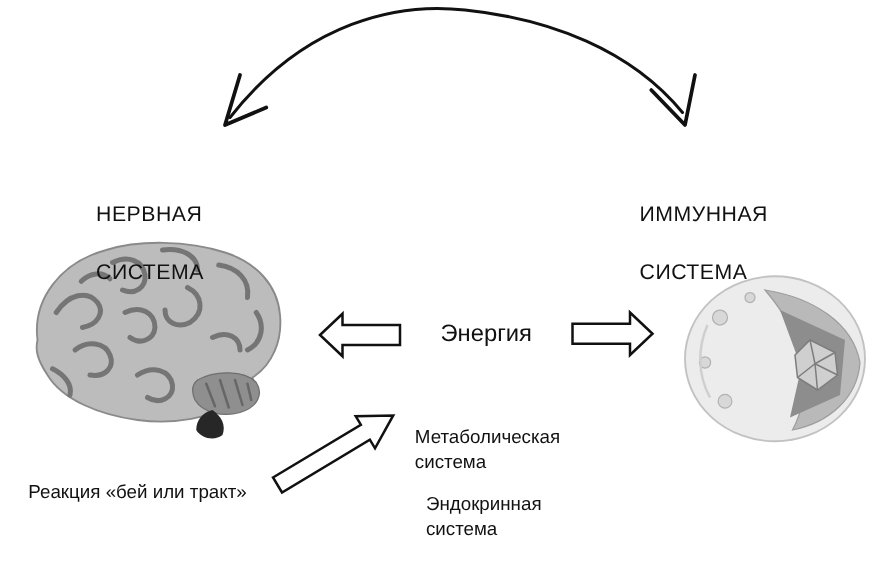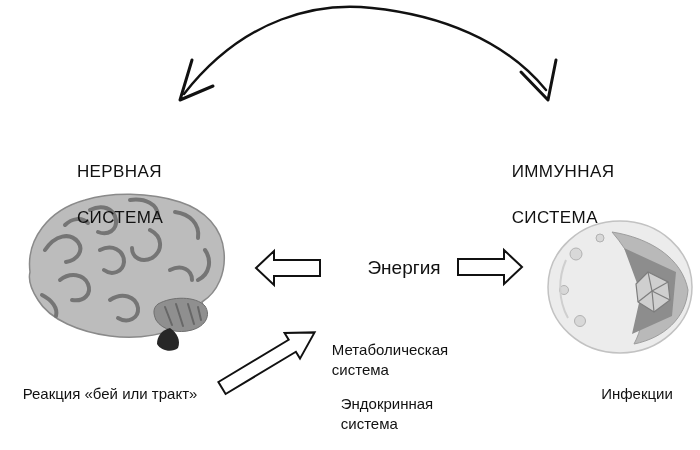--- a/index.html
+++ b/index.html
@@ -115,30 +115,29 @@
   <div class="label header" style="left:120px; top:138px;">
     <div class="line">НЕРВНАЯ</div>
     <div class="line">СИСТЕМА</div>
   </div>
 
   <div class="label header" style="left:563px; top:138px;">
     <div class="line">ИММУННАЯ</div>
     <div class="line">СИСТЕМА</div>
   </div>
 
-  <div class="label energy" style="left:389px; top:256px;margin-left:15px;">Энергия</div>
+  <div class="label energy" style="left:389px; top:256px;">Энергия</div>
 
   <div class="label body-text" style="left:390px; top:340px;">Метаболическая
 система</div>
   <div class="label body-text" style="left:387px; top:394px;">Эндокринная
 система</div>
 
   <div class="label body-text list" style="left:110px; top:364px;">
     <div class="line">Реакция «бей или тракт»</div>
     
   </div>
 
   <div class="label body-text list" style="left:637px; top:364px;">
-    <div class="line">Инфекции</div>
     
   </div>
 
 </div>
 
 </body></html>

